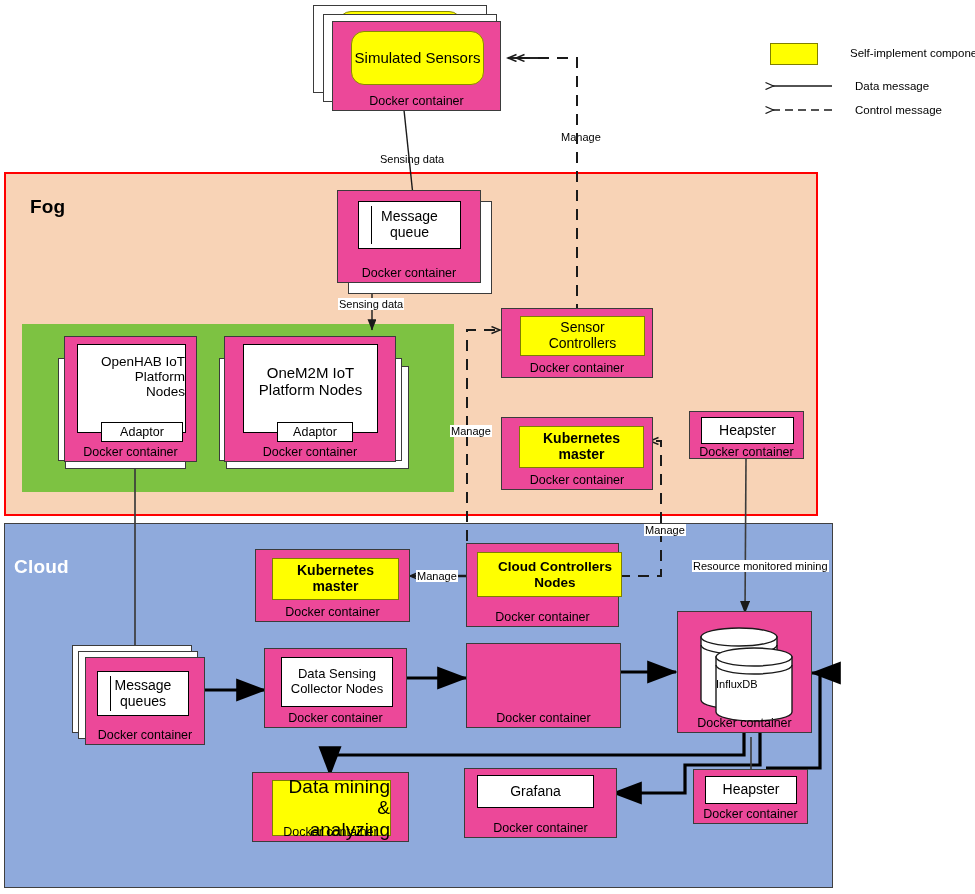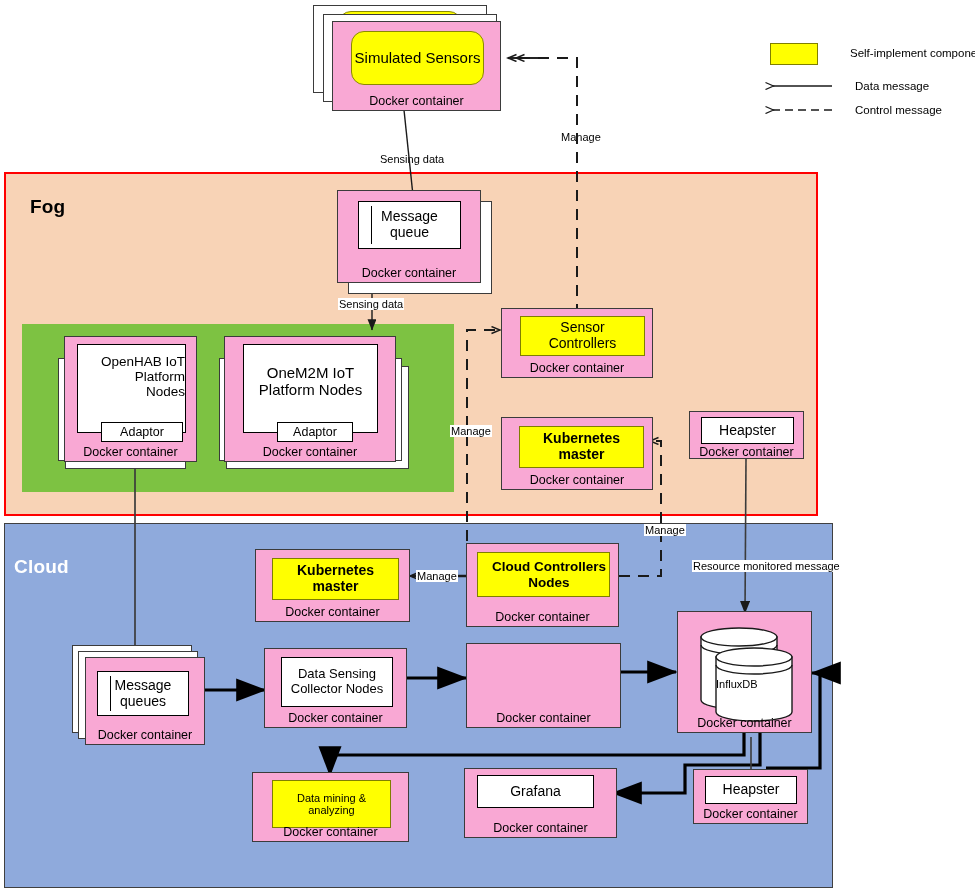--- a/index.html
+++ b/index.html
@@ -5,21 +5,21 @@
   html,body{margin:0;padding:0;background:#ffffff;}
   body{width:975px;height:894px;position:relative;overflow:hidden;
        font-family:"Liberation Sans",sans-serif;color:#000;}
   #stage{position:absolute;left:0;top:0;width:975px;height:894px;}
 
   
   .region{position:absolute;box-sizing:border-box;}
   .region-label{position:absolute;font-weight:bold;font-size:19px;letter-spacing:.2px;}
 
   
-  .cbox{position:absolute;box-sizing:border-box;background:#f9a8d4;border:1.3px solid #3b3b3b;}
+  .cbox{position:absolute;box-sizing:border-box;background:#ec4899;border:1.3px solid #3b3b3b;}
   .cbox .dockerlbl{position:absolute;left:0;right:0;bottom:2px;text-align:center;
         font-size:12.5px;line-height:14px;color:#000;white-space:nowrap;}
   .ghost{position:absolute;box-sizing:border-box;background:#fff;border:1.3px solid #3b3b3b;}
 
   .inner{position:absolute;box-sizing:border-box;display:flex;align-items:center;
         justify-content:center;text-align:center;line-height:1.12;}
   .inner.plain{background:#fff;border:1.3px solid #000;font-size:14px;}
   .inner.yellow{background:#ffff00;border:1.3px solid #7f7f00;font-size:14px;}
   .inner.bold{font-weight:bold;}
   .inner.round{border-radius:13px;border:1.5px solid #8a8a00;}
@@ -184,21 +184,21 @@
       <span>
         <span>Kubernetes</span><br>
         <span>master</span>
       </span>
     </div>
     <div class="dockerlbl">Docker container</div>
   </div>
   <div class="elabel lay5" style="left:416px;top:570px;">Manage</div>
 
   <div class="cbox lay4" style="left:466px;top:543px;width:153px;height:84px;">
-    <div class="inner yellow bold" style="left:10px;top:8px;width:133px;height:45px;font-size:13.5px;padding-left:11px;">
+    <div class="inner yellow bold" style="left:10px;top:8px;width:145px;height:45px;font-size:13.5px;padding-left:11px;">
       <span>
         <span>Cloud Controllers</span><br>
         <span>Nodes</span>
       </span>
     </div>
     <div class="dockerlbl">Docker container</div>
   </div>
 
   <div class="ghost lay2" style="left:72px;top:645px;width:120px;height:88px;"></div>
   <div class="ghost lay2" style="left:78px;top:651px;width:120px;height:88px;"></div>
@@ -236,24 +236,24 @@
       </g>
       <g fill="#ffffff" stroke="#1A1A1A" stroke-width="1.4">
         <path d="M38,45 L38,100 A38,9 0 0 0 114,100 L114,45 Z"></path>
         <ellipse cx="76" cy="45" rx="38" ry="9"></ellipse>
         <path d="M38,53 A38,9 0 0 0 114,53" fill="none"></path>
       </g>
     </svg>
     <div style="position:absolute;left:38px;top:66px;width:76px;text-align:left;font-size:11px;">InfluxDB</div>
     <div class="dockerlbl">Docker container</div>
   </div>
-  <div class="elabel lay5" style="left:692px;top:560px;">Resource monitored message</div>
+  <div class="elabel lay5" style="left:692px;top:560px;">Resource monitored mining</div>
 
   <div class="cbox lay3" style="left:252px;top:772px;width:157px;height:70px;">
-    <div class="inner yellow" style="left:19px;top:7px;width:119px;height:48px;font-size:11px;">
+    <div class="inner yellow" style="left:19px;top:7px;width:119px;height:56px;font-size:19px;text-align:right;">
       <span>
         <span>Data mining &amp;</span><br>
         <span>analyzing</span>
       </span>
     </div>
     <div class="dockerlbl">Docker container</div>
   </div>
 
   <div class="cbox lay3" style="left:464px;top:768px;width:153px;height:70px;">
     <div class="inner plain" style="left:12px;top:6px;width:117px;height:33px;">Grafana</div>

